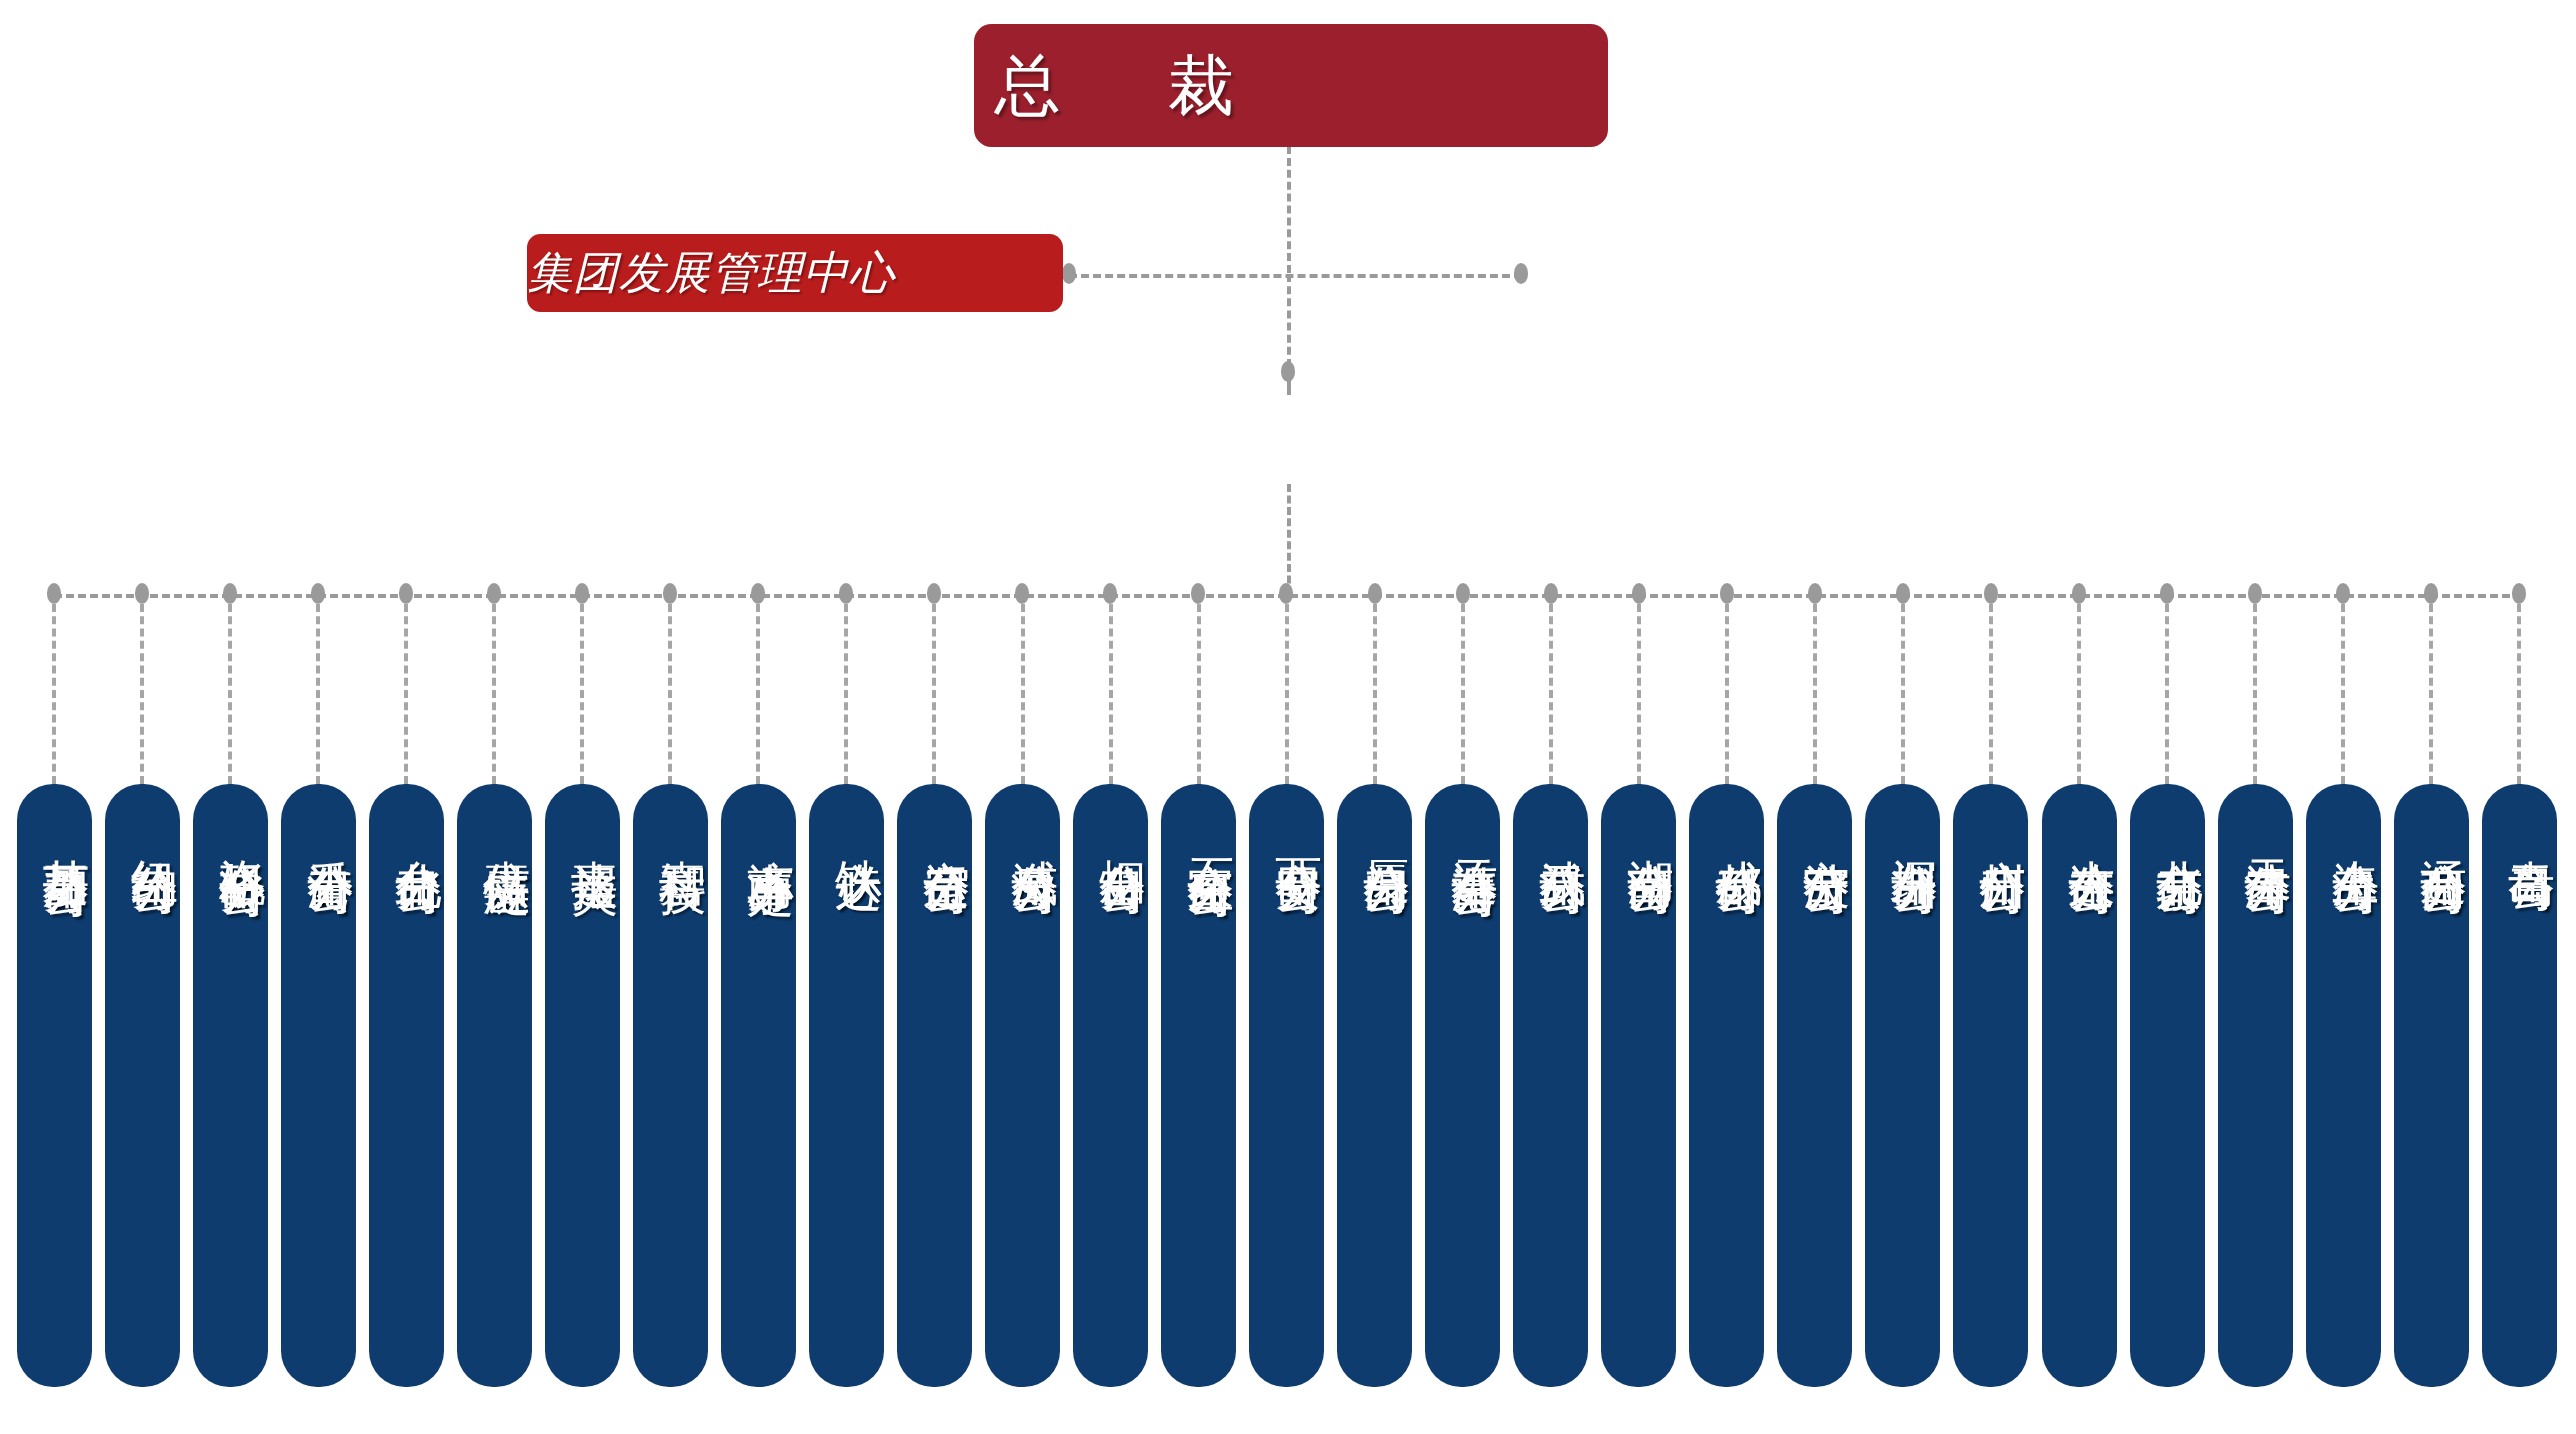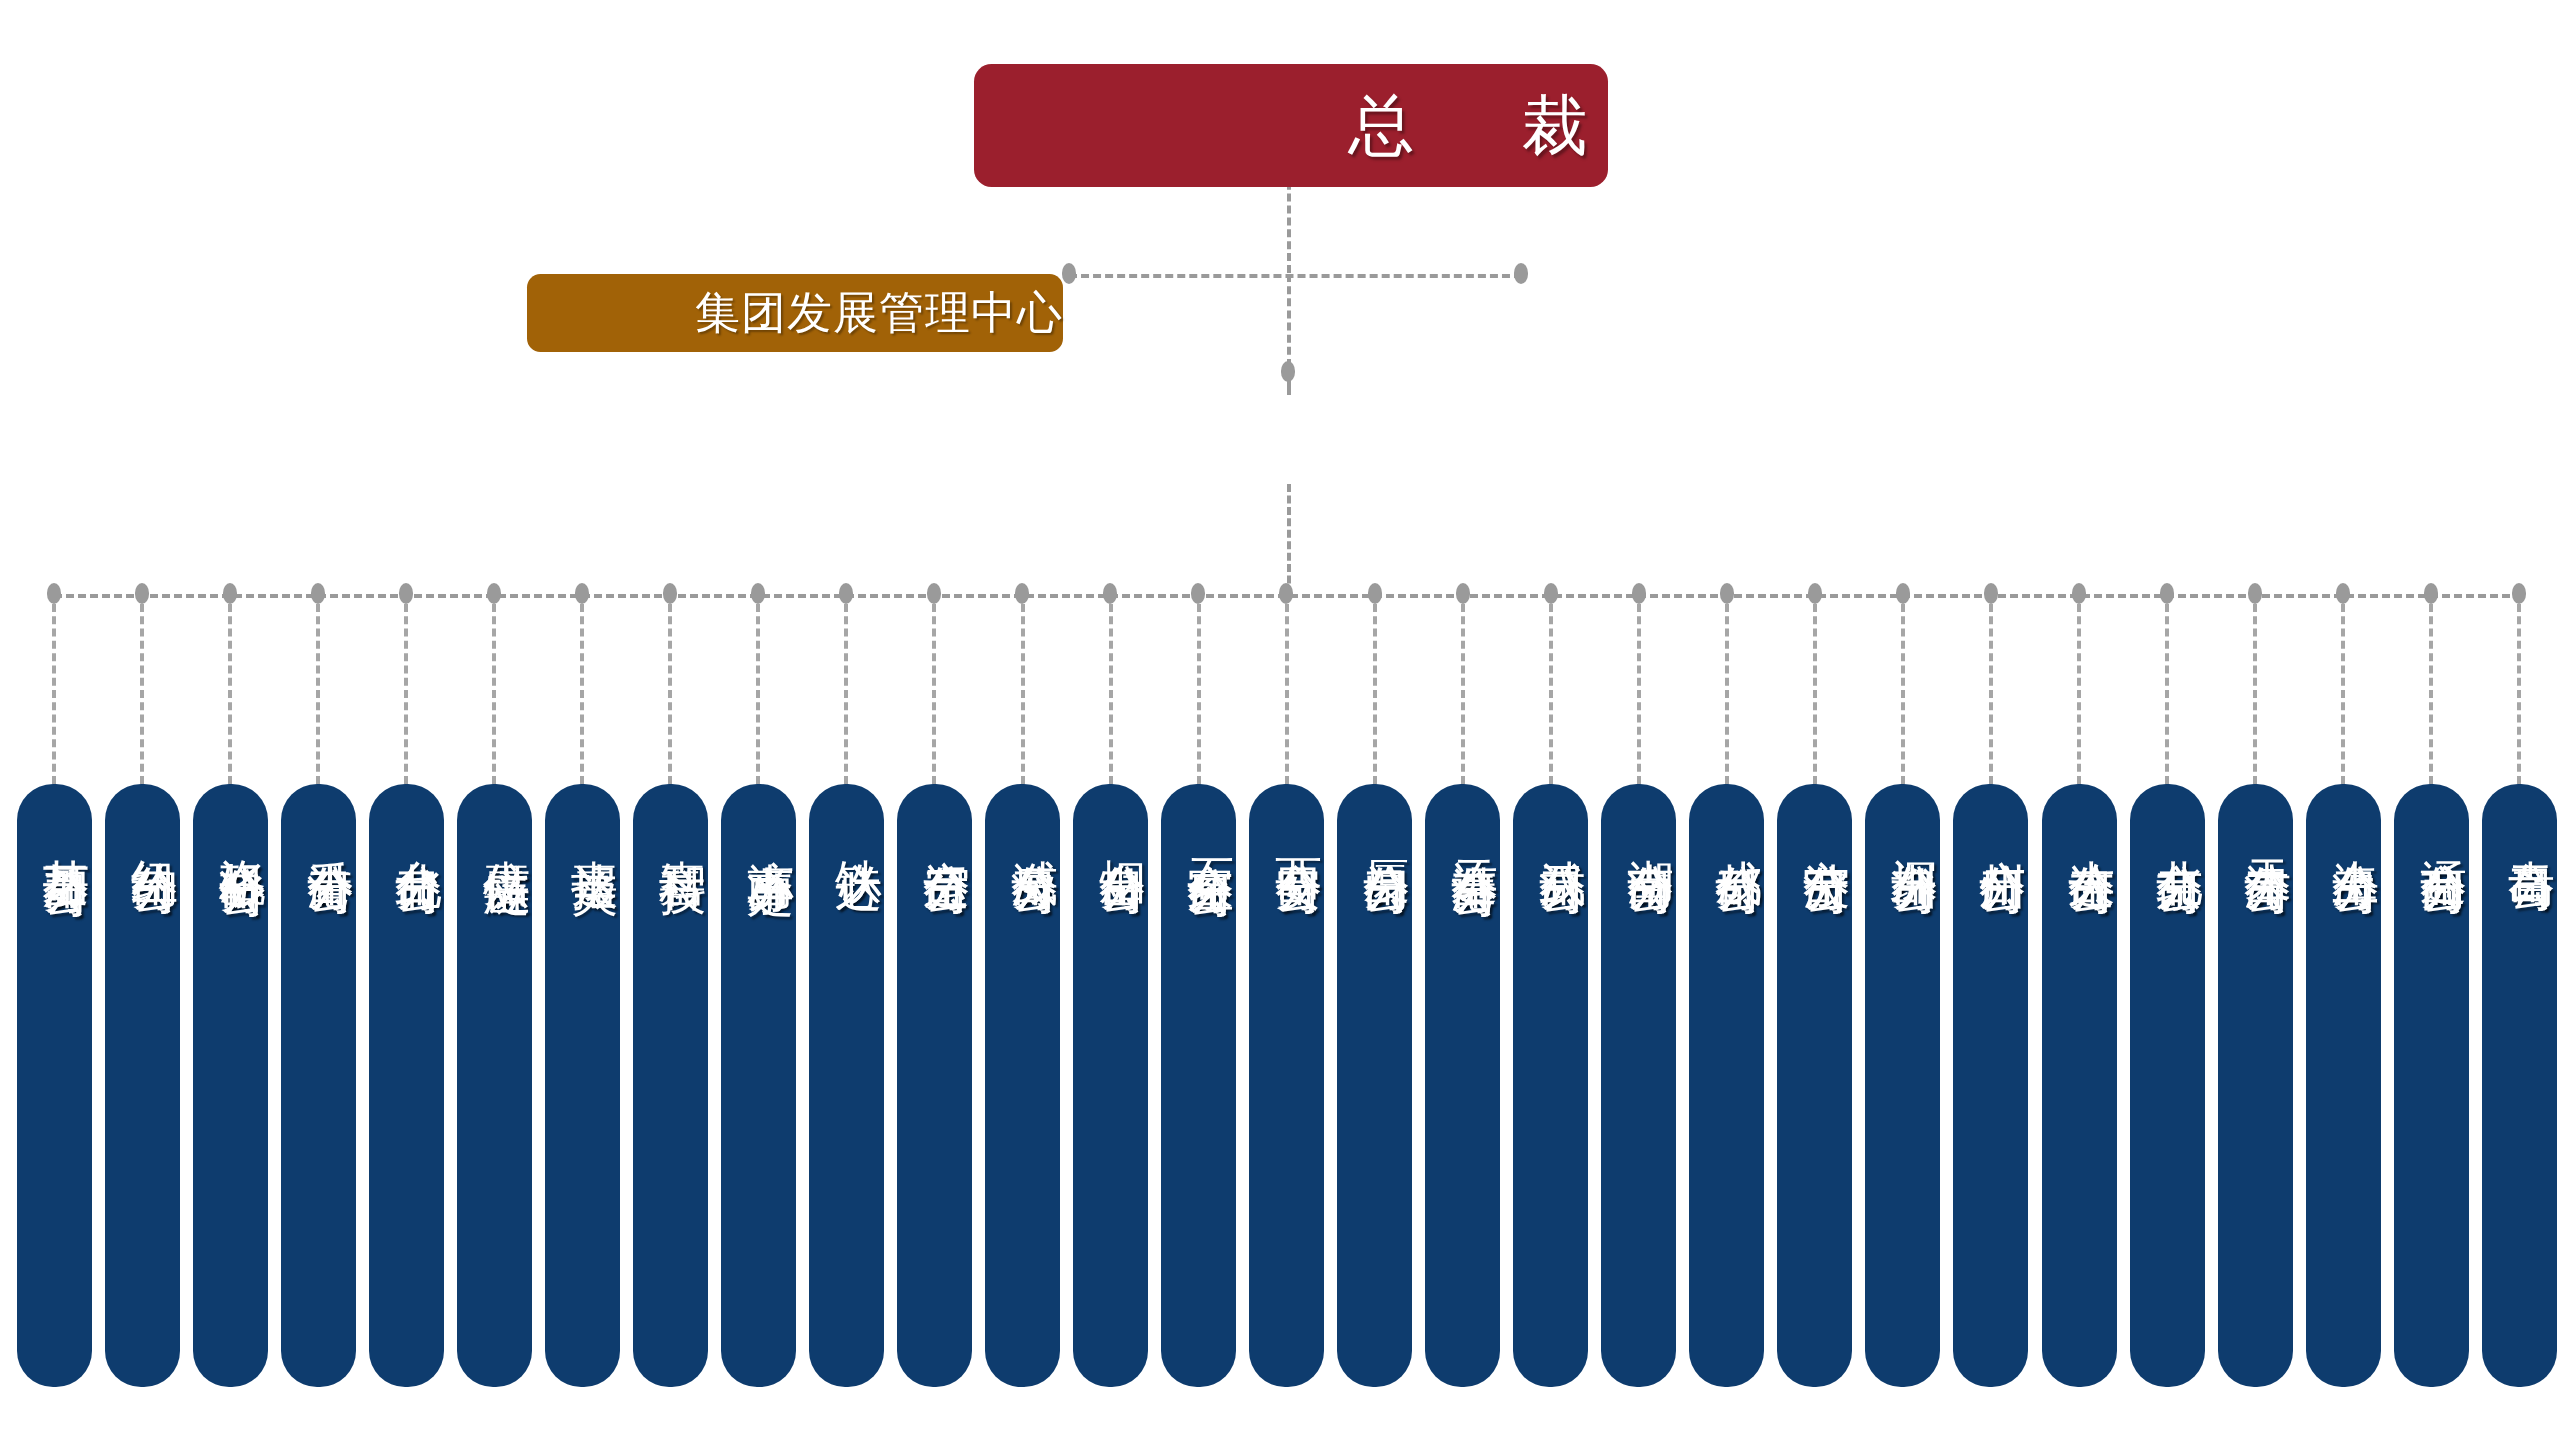--- a/index.html
+++ b/index.html
@@ -43,31 +43,31 @@
     border-radius: 50%;
     z-index: 3;
   }
 
   
   .box {
     position: absolute;
     box-sizing: border-box;
     display: flex;
     align-items: center;
-    justify-content: flex-end;
+    justify-content: flex-start;
     z-index: 4;
-    margin-top: 40px;
   }
   .box-red {
     background: #9b1f2d;
     color: #ffffff;
   }
   .box-blue {
-    background: #a16207;
+    background: #b91c1c;
     color: #ffffff;
+    font-style: italic;
   }
 
   .box-president {
     left: 974px;
     top: 24px;
     width: 634px;
     height: 123px;
     border-radius: 17.5px;
   }
   .box-president .label {

